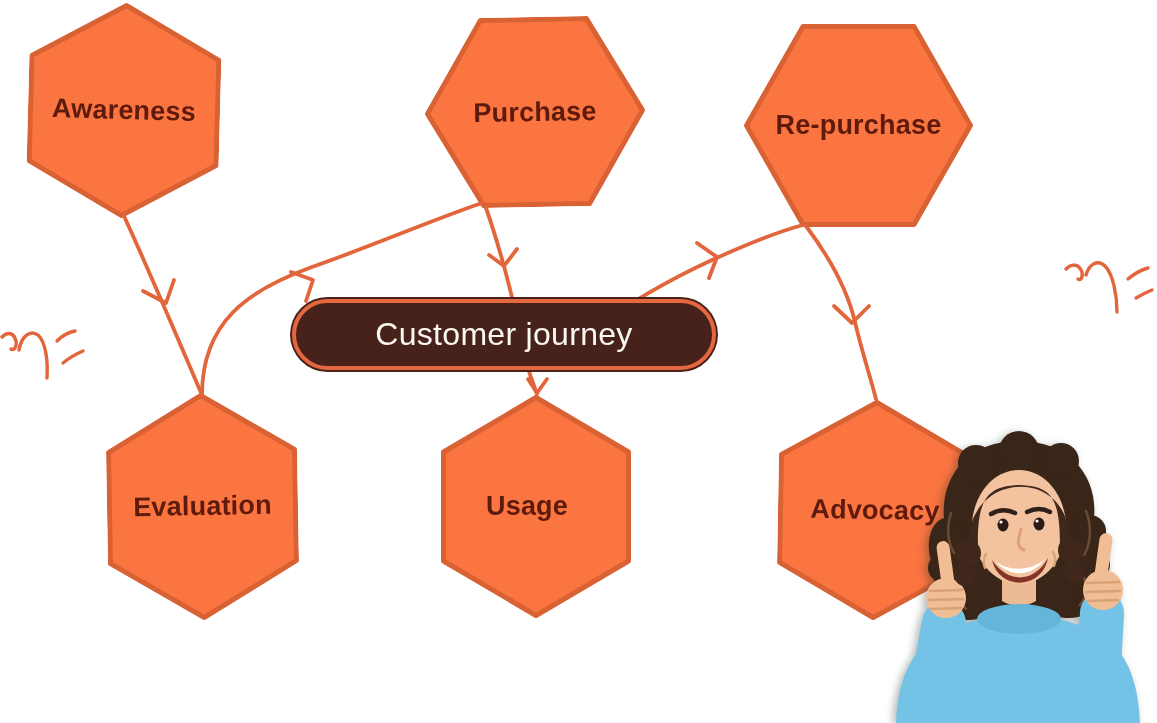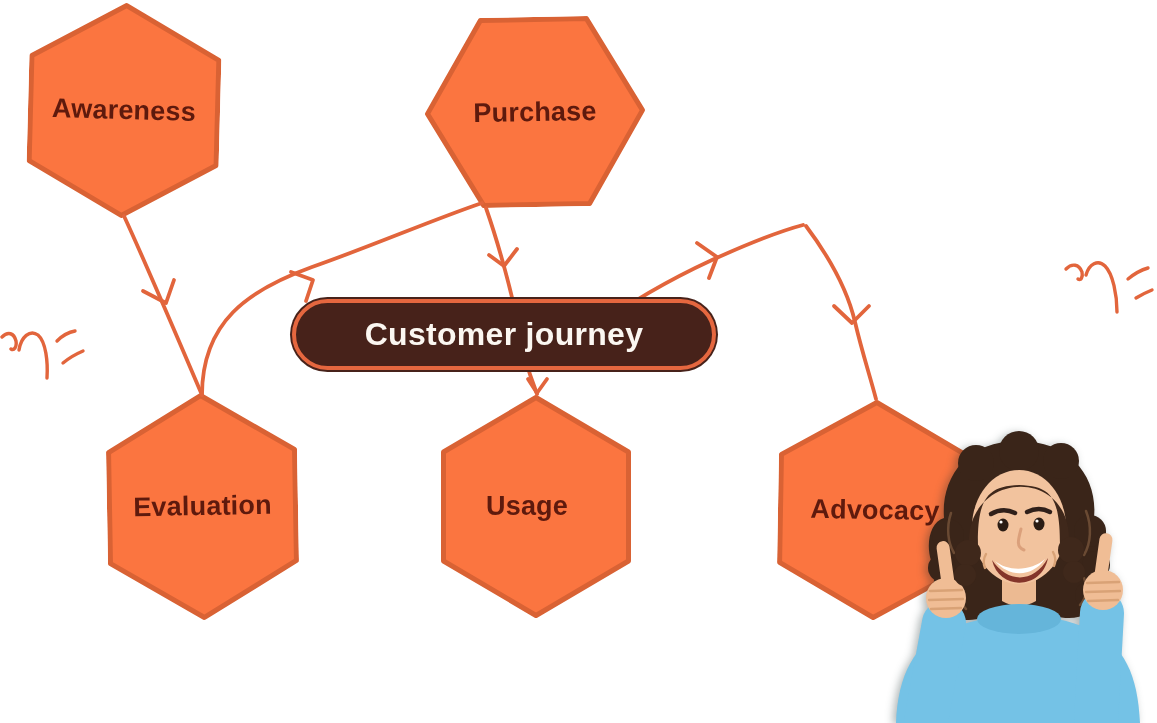--- a/index.html
+++ b/index.html
@@ -24,21 +24,21 @@
   
   #arrow-layer{position:absolute;left:0;top:0;z-index:3;pointer-events:none;}
   
   .pill{
     position:absolute;left:292px;top:299px;width:424px;height:71px;z-index:4;
     background:#47221A;border:4px solid #E5673F;border-radius:44px;
     box-shadow:0 0 0 2px #47221A;box-sizing:border-box;
     display:flex;align-items:center;justify-content:center;
   }
   .pill span{
-    color:#FBF7F1;font-size:32px;font-weight:bold;letter-spacing:.3px;
+    color:#FBF7F1;font-size:32px;font-weight:normal;letter-spacing:.3px;
     font-family:"Liberation Sans",sans-serif;
   }
   
   #woman{position:absolute;left:855px;top:423px;width:302px;height:300px;z-index:5;
          filter:drop-shadow(-3px 2px 4px rgba(20,40,40,.35));}
 </style>
 </head>
 <body>
 
 <div class="canvas">
@@ -50,20 +50,26 @@
     <div class="lbl">Awareness</div>
   </div>
 
   <div class="hex" id="hex-purchase">
     <svg width="220" height="190" viewBox="0 0 220 190">
       <polygon points="57,2.5 163,2.5 217.5,95 163,187.5 57,187.5 2.5,95" fill="#FB7540" stroke="#D96234" stroke-width="5" stroke-linejoin="round"></polygon>
     </svg>
     <div class="lbl">Purchase</div>
   </div>
 
+  <div class="hex" id="hex-repurchase">
+    <svg width="229" height="203" viewBox="0 0 229 203">
+      <polygon points="59,2.5 170,2.5 226.5,101.5 170,200.5 59,200.5 2.5,101.5" fill="#FB7540" stroke="#D96234" stroke-width="5" stroke-linejoin="round"></polygon>
+    </svg>
+    <div class="lbl">Re-purchase</div>
+  </div>
 
   <div class="hex" id="hex-evaluation">
     <svg width="191" height="227" viewBox="0 0 191 227">
       <polygon points="95.5,2.5 188.5,58 188.5,169 95.5,224.5 2.5,169 2.5,58" fill="#FB7540" stroke="#D96234" stroke-width="5" stroke-linejoin="round"></polygon>
     </svg>
     <div class="lbl">Evaluation</div>
   </div>
 
   <div class="hex" id="hex-usage">
     <svg width="190" height="223" viewBox="0 0 190 223">

